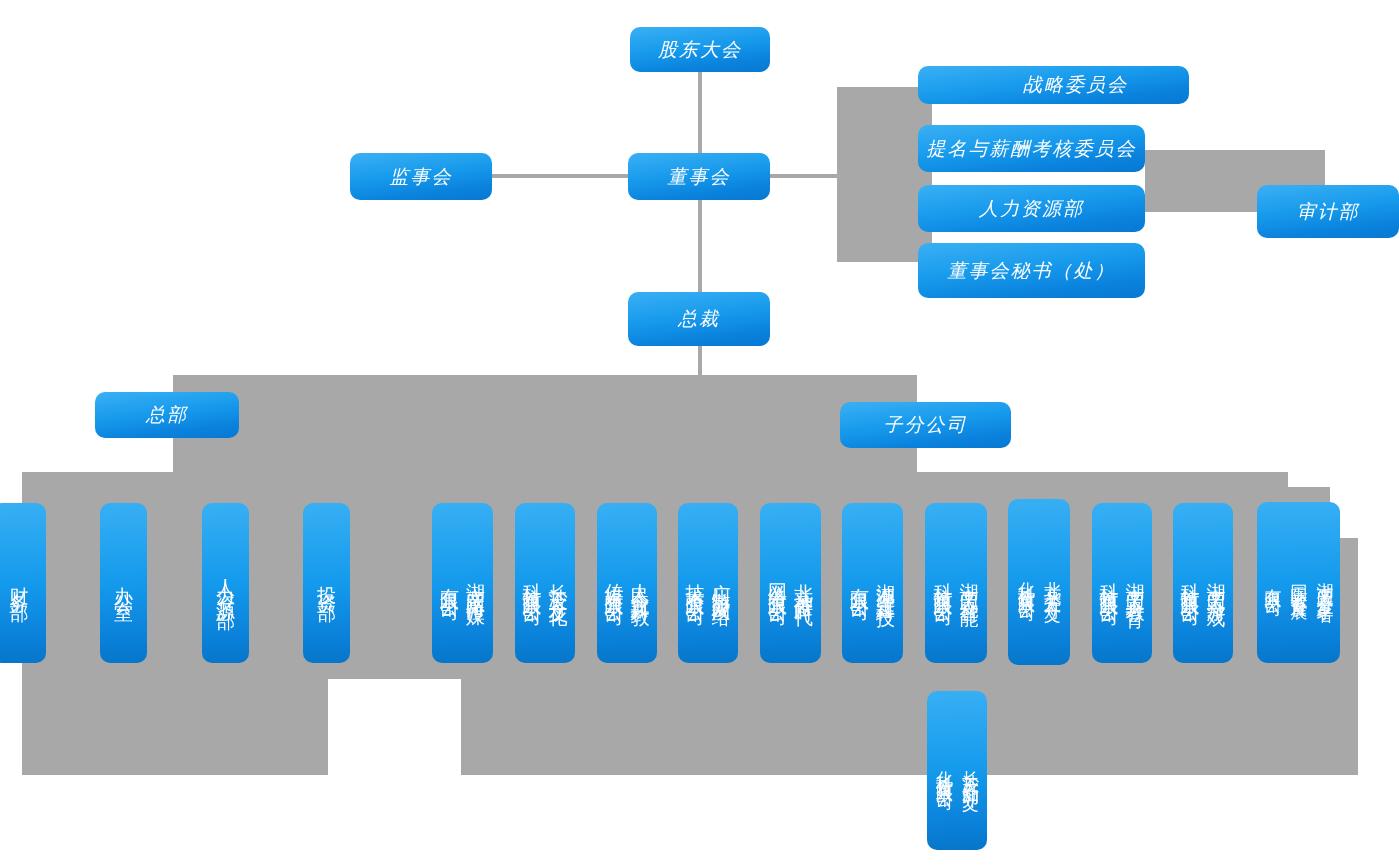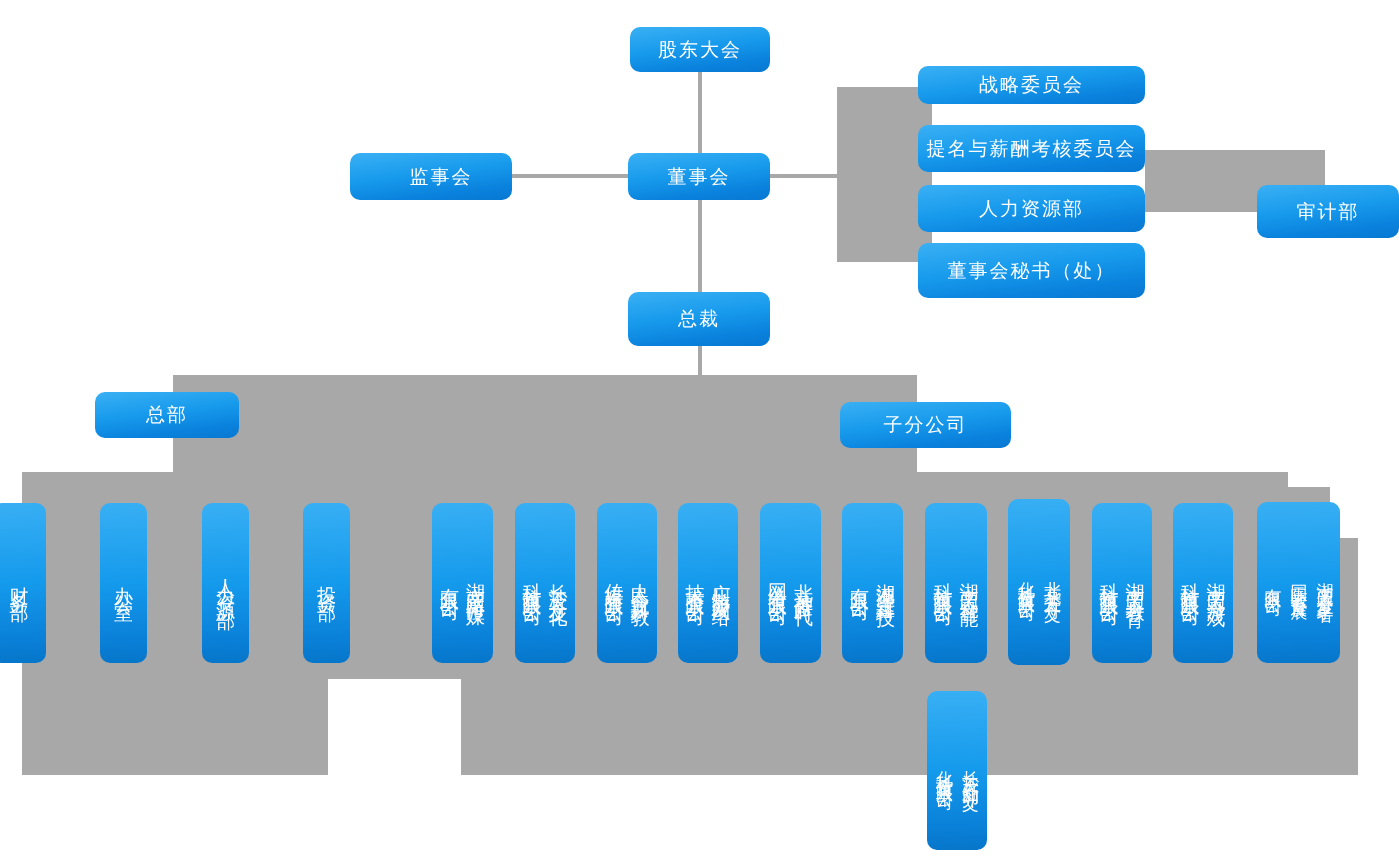--- a/index.html
+++ b/index.html
@@ -7,20 +7,21 @@
   .canvas{position:relative;width:1399px;height:866px;background:#ffffff;overflow:hidden;}
   .gray{position:absolute;background:#a8a8a8;}
   .white-notch{position:absolute;background:#ffffff;}
   .hbox{
     position:absolute;
     display:flex;align-items:center;justify-content:center;
     color:#ffffff;font-size:19px;letter-spacing:2px;
     border-radius:10px;
     background:linear-gradient(173deg,#3ab0f4 0%,#179aec 45%,#0a82dd 78%,#0778d2 100%);
     white-space:nowrap;
+    font-style:italic;
   }
   .vbox{
     position:absolute;
     display:flex;align-items:center;justify-content:center;
     color:#ffffff;
     border-radius:10px;
     background:linear-gradient(178deg,#38aff4 0%,#149aec 50%,#0a80d8 85%,#0676c9 100%);
   }
   .vtext{
     writing-mode:vertical-rl;
@@ -46,23 +47,23 @@
   <div class="gray" style="left:1145px;top:150px;width:180px;height:62px;"></div>
   <div class="gray" style="left:698px;top:200px;width:4px;height:92px;"></div>
   <div class="gray" style="left:698px;top:338px;width:4px;height:37px;"></div>
   <div class="gray" style="left:173px;top:375px;width:744px;height:97px;"></div>
   <div class="gray" style="left:22px;top:472px;width:1266px;height:303px;"></div>
   <div class="gray" style="left:1288px;top:487px;width:42px;height:288px;"></div>
   <div class="gray" style="left:1330px;top:538px;width:28px;height:237px;"></div>
   <div class="white-notch" style="left:328px;top:679px;width:133px;height:96px;"></div>
 
   <div class="hbox" style="left:630px;top:27px;width:140px;height:45px;">股东大会</div>
-  <div class="hbox" style="left:350px;top:153px;width:142px;height:47px;padding-left:20px;">监事会</div>
+  <div class="hbox" style="left:350px;top:153px;width:142px;height:47px;">监事会</div>
   <div class="hbox" style="left:628px;top:153px;width:142px;height:47px;">董事会</div>
-  <div class="hbox" style="left:918px;top:66px;width:227px;height:38px;">战略委员会</div>
+  <div class="hbox" style="left:918px;top:66px;width:227px;height:38px;padding-left:44px;">战略委员会</div>
   <div class="hbox" style="left:918px;top:125px;width:227px;height:47px;">提名与薪酬考核委员会</div>
   <div class="hbox" style="left:918px;top:185px;width:227px;height:47px;">人力资源部</div>
   <div class="hbox" style="left:918px;top:243px;width:227px;height:55px;">董事会秘书（处）</div>
   <div class="hbox" style="left:1257px;top:185px;width:142px;height:53px;">审计部</div>
   <div class="hbox" style="left:628px;top:292px;width:142px;height:54px;">总裁</div>
 
   <div class="hbox" style="left:95px;top:392px;width:144px;height:46px;">总部</div>
   <div class="hbox" style="left:840px;top:402px;width:171px;height:46px;">子分公司</div>
 
   <div class="vbox" style="left:-8px;top:503px;width:54px;height:160px;">

